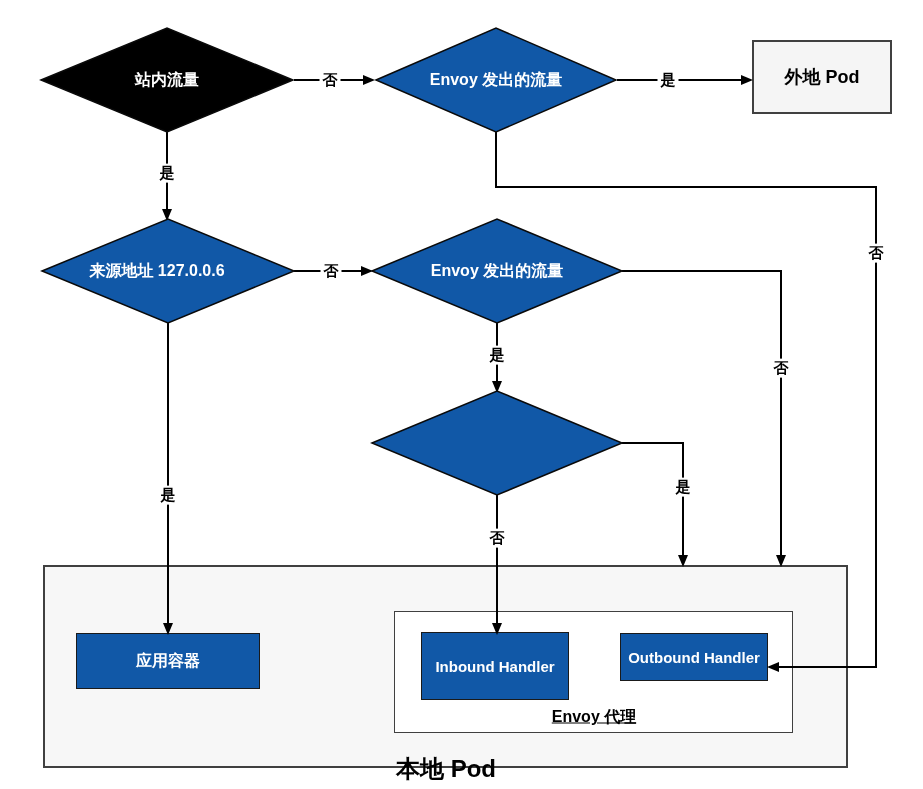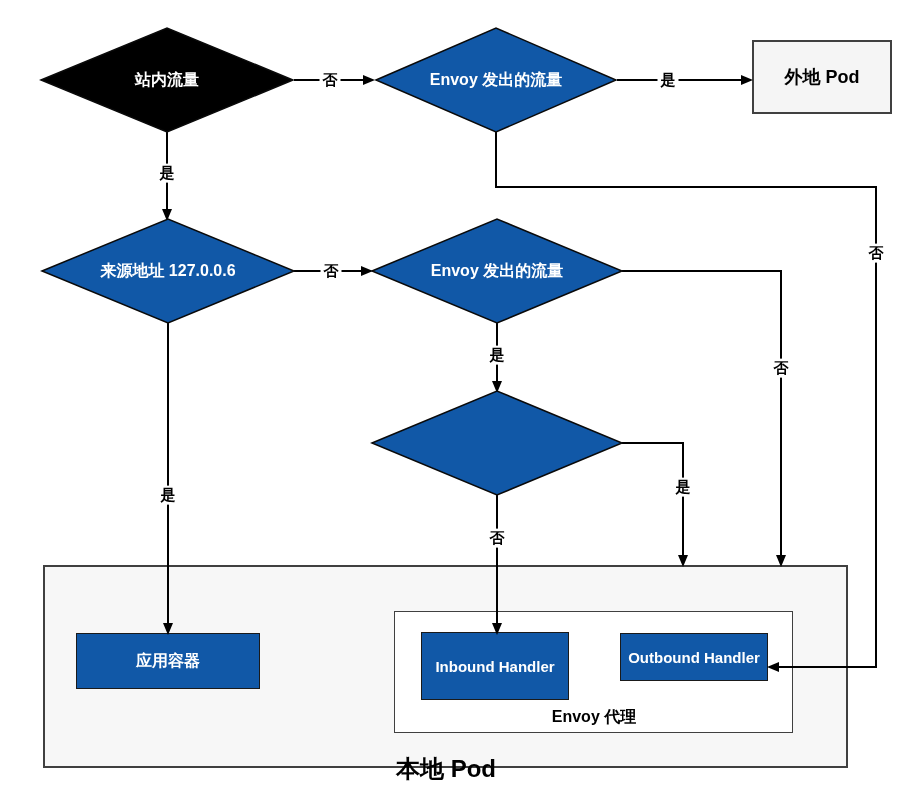--- a/index.html
+++ b/index.html
@@ -44,21 +44,21 @@
     font-weight:700;font-size:16px;white-space:nowrap;text-align:center;
   }
   .edge-label{
     position:absolute;transform:translate(-50%,-50%);background:#ffffff;
     padding:0 3px;color:#000;font-weight:700;font-size:15px;line-height:1.25;white-space:nowrap;
   }
   .container-label{
     position:absolute;transform:translate(-50%,-50%);color:#000;
     font-weight:700;white-space:nowrap;
   }
-  .envoy-proxy-label{left:594px;top:717px;font-size:16px;}
+  .envoy-proxy-label{left:594px;top:717px;font-size:16px;text-decoration:underline;}
   .local-pod-label{left:446px;top:769px;font-size:24px;}
 </style>
 </head>
 <body>
 
 <div class="stage">
 
   <div class="layer-containers">
     <div class="container-box local-pod"></div>
     <div class="container-box envoy-proxy"></div>
@@ -100,21 +100,21 @@
     <polygon class="diamond black" points="41,80 167,28 293,80 167,132"></polygon>
     <polygon class="diamond blue" points="376,80 496,28 616,80 496,132"></polygon>
     <polygon class="diamond blue" points="42,271 168,219 294,271 168,323"></polygon>
     <polygon class="diamond blue" points="372,271 497,219 622,271 497,323"></polygon>
     <polygon class="diamond blue" points="372,443 497,391 622,443 497,495"></polygon>
   </svg>
 
   <div class="layer-text">
     <div class="diamond-text" style="left:167px;top:80px;">站内流量</div>
     <div class="diamond-text" style="left:496px;top:80px;">Envoy 发出的流量</div>
-    <div class="diamond-text" style="left:168px;top:271px;">来源地址 127.0.0.6</div>
+    <div class="diamond-text" style="left:157px;top:271px;">来源地址 127.0.0.6</div>
     <div class="diamond-text" style="left:497px;top:271px;">Envoy 发出的流量</div>
 
     <div class="edge-label" style="left:330px;top:80px;">否</div>
     <div class="edge-label" style="left:668px;top:80px;">是</div>
     <div class="edge-label" style="left:167px;top:173px;">是</div>
     <div class="edge-label" style="left:331px;top:271px;">否</div>
     <div class="edge-label" style="left:168px;top:495px;">是</div>
     <div class="edge-label" style="left:497px;top:355px;">是</div>
     <div class="edge-label" style="left:497px;top:538px;">否</div>
     <div class="edge-label" style="left:683px;top:487px;">是</div>

